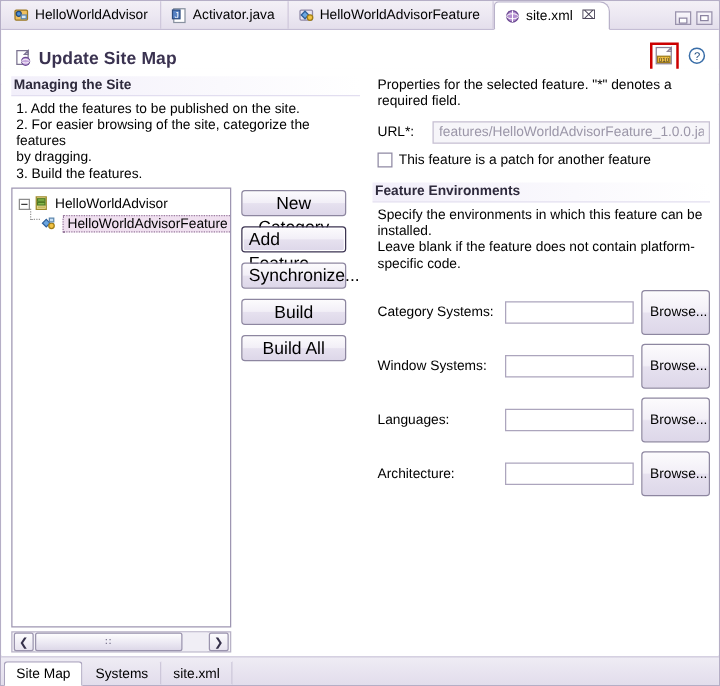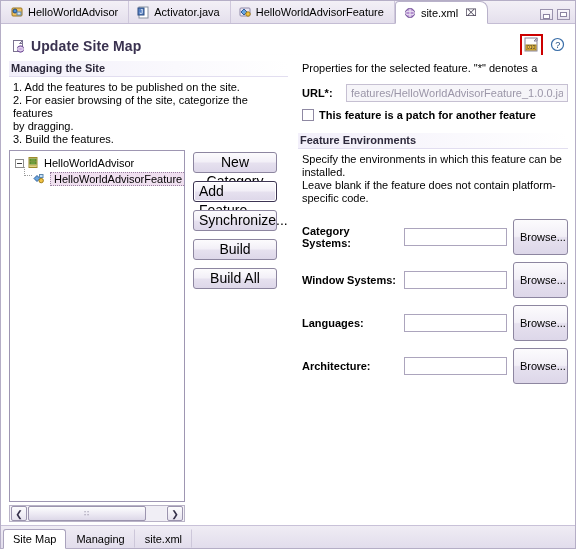--- a/index.html
+++ b/index.html
@@ -240,21 +240,21 @@
     font-size: 8px; color: #6b6580; letter-spacing: 1px;
   }
 
   
   .field-row {
     display: flex; align-items: center;
     gap: 6px;
     margin-bottom: 4px;
     padding-left: 4px;
   }
-  .field-label { font-size: 11px; color: #000; font-weight: bold; }
+  .field-label { font-size: 11px; color: #000; }
   .url-label { width: 38px; flex: 0 0 38px; }
   .text-input {
     height: 18px;
     border: 1px solid #aca5bd;
     background: #ffffff;
     font-size: 11px;
     font-family: "Liberation Sans", sans-serif;
     padding: 0 4px;
     color: #000;
     line-height: 16px;
@@ -471,20 +471,21 @@
           <div id="sb-thumb">∶∶</div>
         </div>
         <div class="sb-arrow">❯</div>
       </div>
     </div>
 
     <div id="right-col">
 
       <div class="section-desc">
         <div>Properties for the selected feature.  "*" denotes a</div>
+        <div>required field.</div>
       </div>
 
       <div class="field-row" style="margin-top:5px;">
         <span class="field-label url-label">URL*:</span>
         <input id="url-input" class="text-input disabled" type="text" readonly="" value="features/HelloWorldAdvisorFeature_1.0.0.jar" style="">
       </div>
 
       <div class="check-row">
         <span class="checkbox"></span>
         <span class="field-label">This feature is a patch for another feature</span>
@@ -523,18 +524,18 @@
           <input class="text-input env-input" type="text" value="" style="">
           <button class="browse-btn">Browse...</button>
         </div>
 
       </div>
     </div>
   </div>
 
   <div id="bottombar">
     <div class="btab active">Site Map</div>
-    <div class="btab">Managing</div>
+    <div class="btab">Systems</div>
     <div class="btab">site.xml</div>
     <div id="right-pad"></div>
   </div>
 
 </div>
 
 </body></html>

